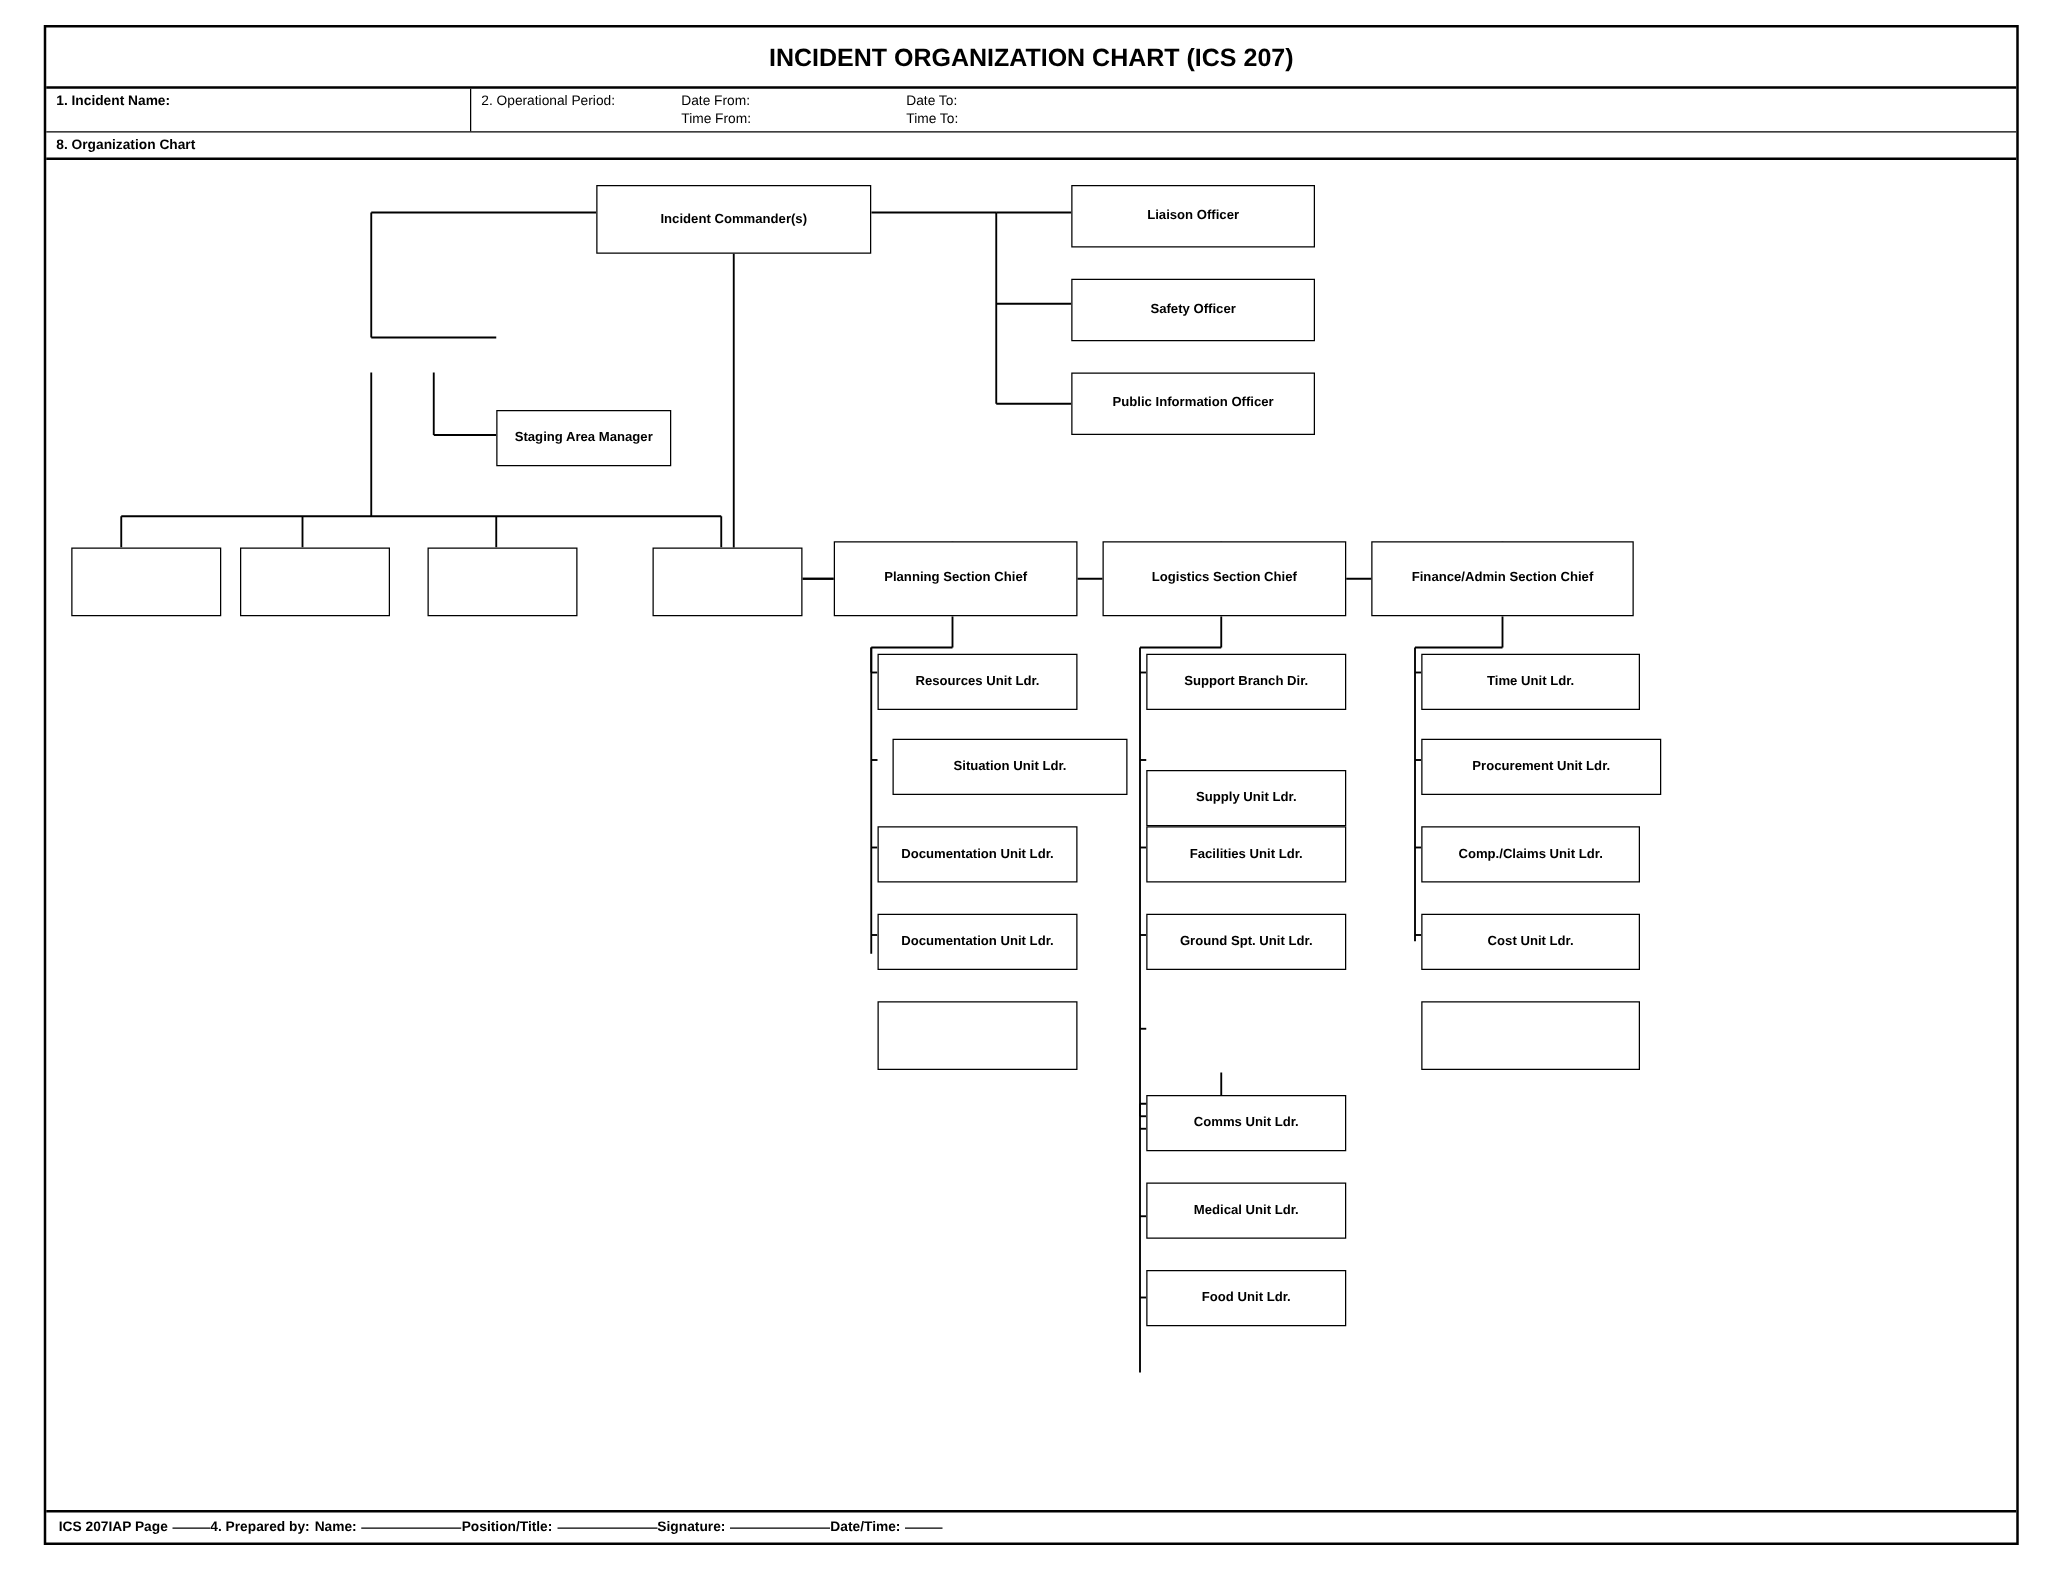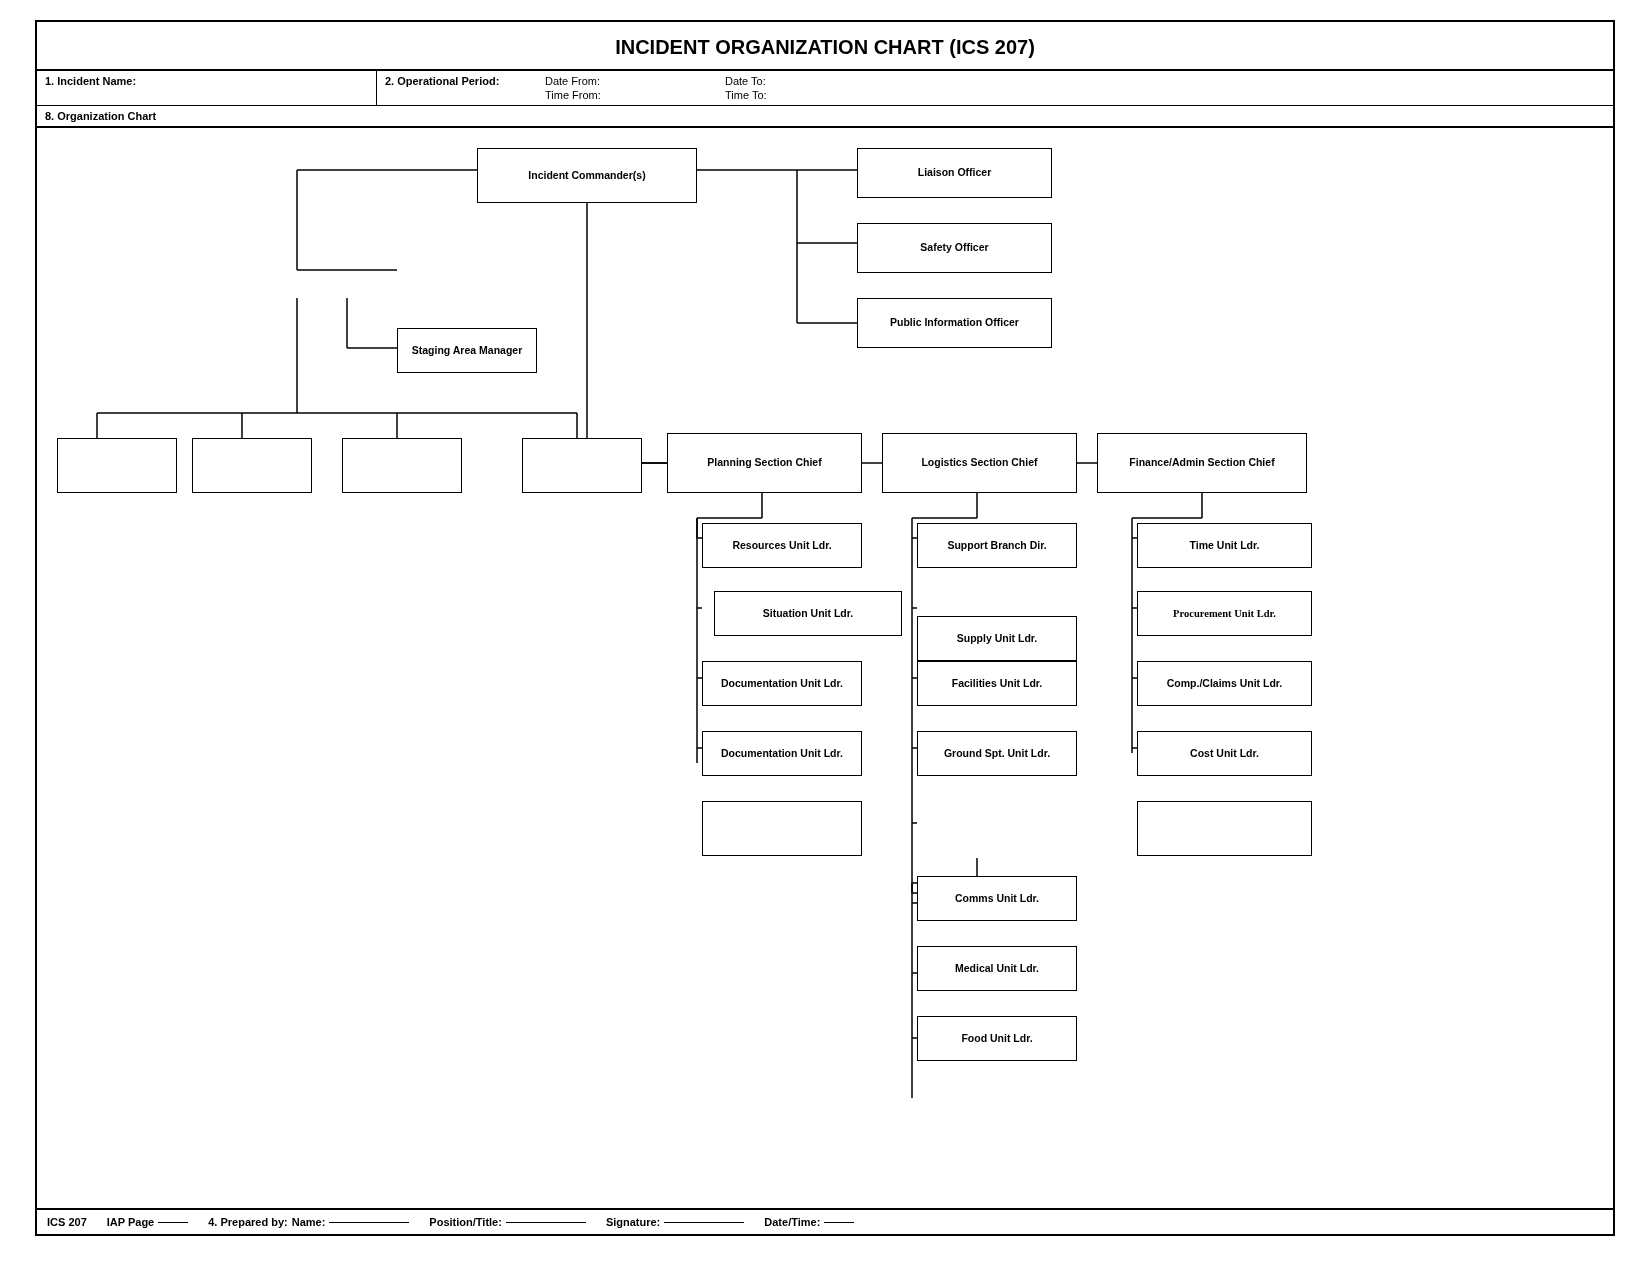--- a/index.html
+++ b/index.html
@@ -40,21 +40,21 @@
       font-weight: bold;
     }
     .header-cell-2 {
       flex: 1;
     }
     .op-period-grid {
       display: grid;
       grid-template-columns: 160px 180px 120px 180px;
       row-gap: 2px;
     }
-    .op-label { font-weight: bold; }
+    .op-label { font-weight: normal; }
 
     .header-row2 {
       border-bottom: 2px solid #000;
       padding: 4px 8px;
     }
     .header-row2 span { font-weight: bold; }
 
     
     .chart-area {
       position: relative;
@@ -86,21 +86,20 @@
       pointer-events: none;
     }
 
     
     .footer {
       border-top: 2px solid #000;
       display: flex;
       align-items: center;
       padding: 6px 10px;
       font-size: 11px;
-      gap: 20px;
     }
     .footer span { font-weight: bold; }
     .footer-field {
       display: inline-flex;
       gap: 4px;
       align-items: center;
     }
     .underline {
       border-bottom: 1px solid #000;
       min-width: 80px;
@@ -251,21 +250,21 @@
 
 
     <div class="box" style="left:880px; top:748px; width:160px; height:45px;">Comms Unit Ldr.</div>
 
     <div class="box" style="left:880px; top:818px; width:160px; height:45px;">Medical Unit Ldr.</div>
 
     <div class="box" style="left:880px; top:888px; width:160px; height:45px;">Food Unit Ldr.</div>
 
     <div class="box" style="left:1100px; top:395px; width:175px; height:45px;">Time Unit Ldr.</div>
 
-    <div class="box" style="left:1100px; top:463px; width:175px; height:45px;font-family:Liberation Serif, serif;">Procurement Unit Ldr.</div>
+    <div class="box" style="left:1100px; top:463px; width:192px; height:45px;">Procurement Unit Ldr.</div>
 
     <div class="box" style="left:1100px; top:533px; width:175px; height:45px;">Comp./Claims Unit Ldr.</div>
 
     <div class="box" style="left:1100px; top:603px; width:175px; height:45px;">Cost Unit Ldr.</div>
 
     <div class="box" style="left:1100px; top:673px; width:175px; height:55px;"></div>
 
   </div>
 
   <div class="footer">

